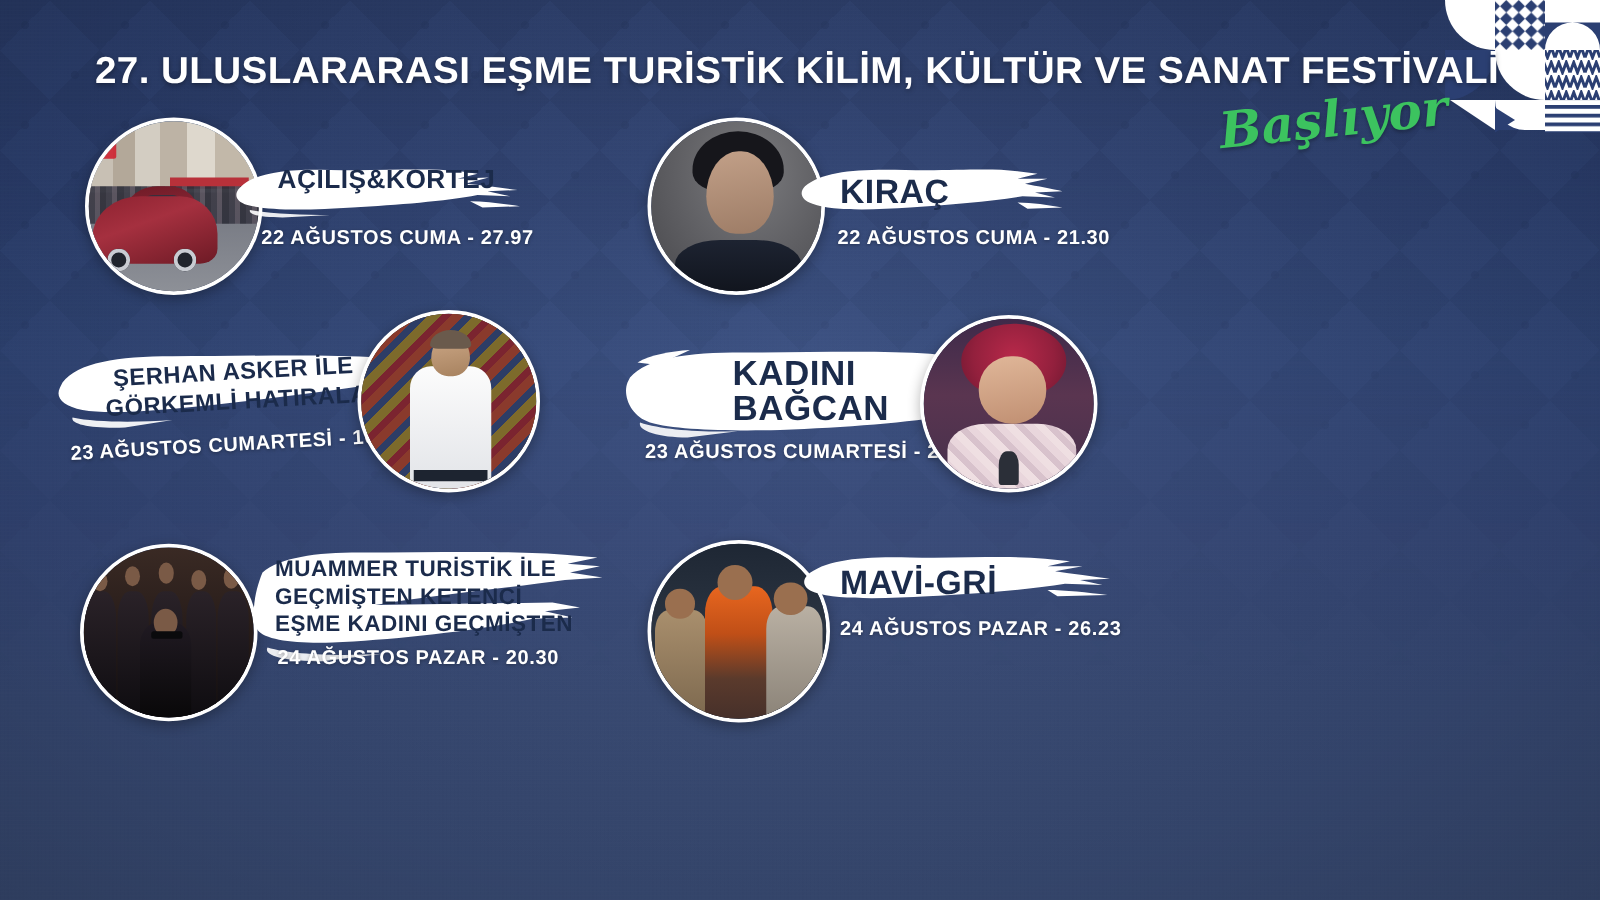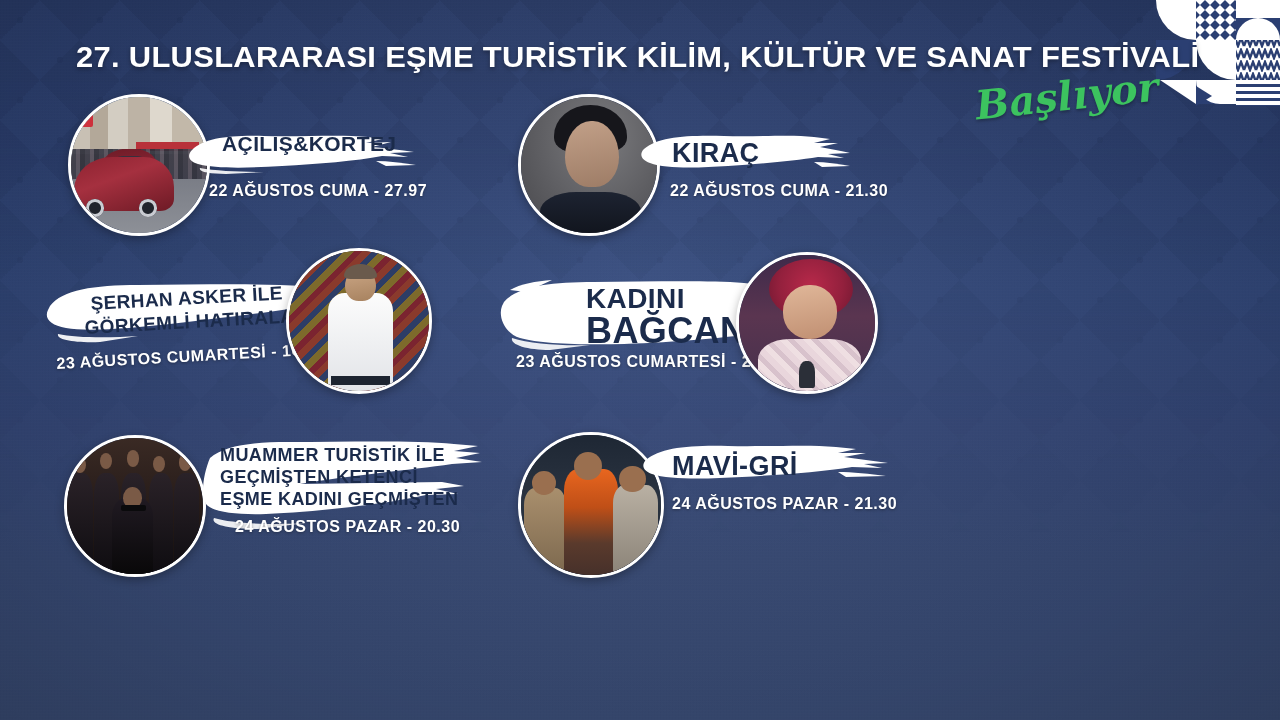--- a/index.html
+++ b/index.html
@@ -259,21 +259,21 @@
   <div class="event">
     <div class="brush" style="left:496px;top:272px;">
       <svg width="270" height="82" viewBox="0 0 270 82">
         <path d="M8,30 C22,14 54,10 98,10 C150,10 206,8 248,11 L266,13 L266,60
                  C232,66 180,70 128,72 C88,73 44,72 24,66 C8,61 2,44 6,34 Z" fill="#ffffff"></path>
         <path d="M14,18 C24,12 40,9 56,8 L30,20 Z" fill="#ffffff"></path>
         <path d="M16,66 C34,72 66,74 94,73 L54,78 C32,78 14,73 16,66 Z" fill="#ffffff" opacity=".9"></path>
       </svg>
     </div>
     <div class="brushtext" style="left:586px;top:284px;font-size:28px;">KADINI</div>
-    <div class="brushtext" style="left:586px;top:312px;font-size:36px;">BAĞCAN</div>
+    <div class="brushtext" style="left:586px;top:312px;font-size:28px;">BAĞCAN</div>
     <div class="datetext" style="left:516px;top:353px;">23 AĞUSTOS CUMARTESİ - 21.30</div>
     <div class="photo" style="left:736px;top:252px;width:136px;height:136px;">
       <div class="inner ph-selda">
         <div class="dress"></div>
           <div class="hair"></div>
           <div class="face"></div>
           <div class="mic"></div>
       </div>
     </div>
   </div>
@@ -300,21 +300,21 @@
       <svg width="290" height="100" viewBox="0 0 290 100">
         <path d="M14,26 C28,14 56,10 92,10 C150,10 216,8 258,12 L282,14 L258,19 L284,21 L260,26
                  L286,30 L256,32 C214,38 150,44 104,52 L246,50 L268,54 L240,57 L262,62 L230,63
                  C190,72 120,80 70,82 C40,83 16,80 10,72 C4,62 8,40 14,26 Z" fill="#ffffff"></path>
         <path d="M18,86 C38,92 78,93 110,91 L62,97 C34,97 14,93 18,86 Z" fill="#ffffff" opacity=".9"></path>
       </svg>
     </div>
     <div class="brushtext" style="left:220px;top:446px;font-size:18px;">MUAMMER TURİSTİK İLE</div>
     <div class="brushtext" style="left:220px;top:468px;font-size:18px;">GEÇMİŞTEN KETENCİ</div>
     <div class="brushtext" style="left:220px;top:490px;font-size:18px;">EŞME KADINI GEÇMİŞTEN</div>
-    <div class="datetext" style="left:222px;top:518px;margin-left:13px;">24 AĞUSTOS PAZAR - 20.30</div>
+    <div class="datetext" style="left:222px;top:518px;">24 AĞUSTOS PAZAR - 20.30</div>
   </div>
 
   <div class="event">
     <div class="photo" style="left:518px;top:432px;width:140px;height:140px;">
       <div class="inner ph-band">
         <div class="p p1"></div>
           <div class="p p2"></div>
           <div class="p p3"></div>
         <div class="hd" style="left:8%;top:26%;width:17%;height:17%;"></div>
         <div class="hd" style="left:38%;top:12%;width:20%;height:20%;"></div>
@@ -323,16 +323,16 @@
     </div>
     <div class="brush" style="left:640px;top:438px;">
       <svg width="256" height="54" viewBox="0 0 256 54">
         <path d="M6,22 C20,10 48,7 88,8 C130,9 166,6 196,9 L216,11 L198,15 L226,15 L204,19
                  C218,21 234,23 248,25 L224,26 L242,30 L212,29 C182,34 140,37 102,39
                  C68,41 30,42 12,36 C3,33 1,27 6,22 Z" fill="#ffffff"></path>
         <path d="M198,34 C212,34 230,36 246,38 L206,39 Z" fill="#ffffff"></path>
       </svg>
     </div>
     <div class="brushtext" style="left:672px;top:452px;font-size:27px;">MAVİ-GRİ</div>
-    <div class="datetext" style="left:672px;top:495px;">24 AĞUSTOS PAZAR - 21.30</div>
+    <div class="datetext" style="left:672px;top:495px;">24 AĞUSTOS PAZAR - 26.23</div>
   </div>
 
 </div>
 
 </body></html>

